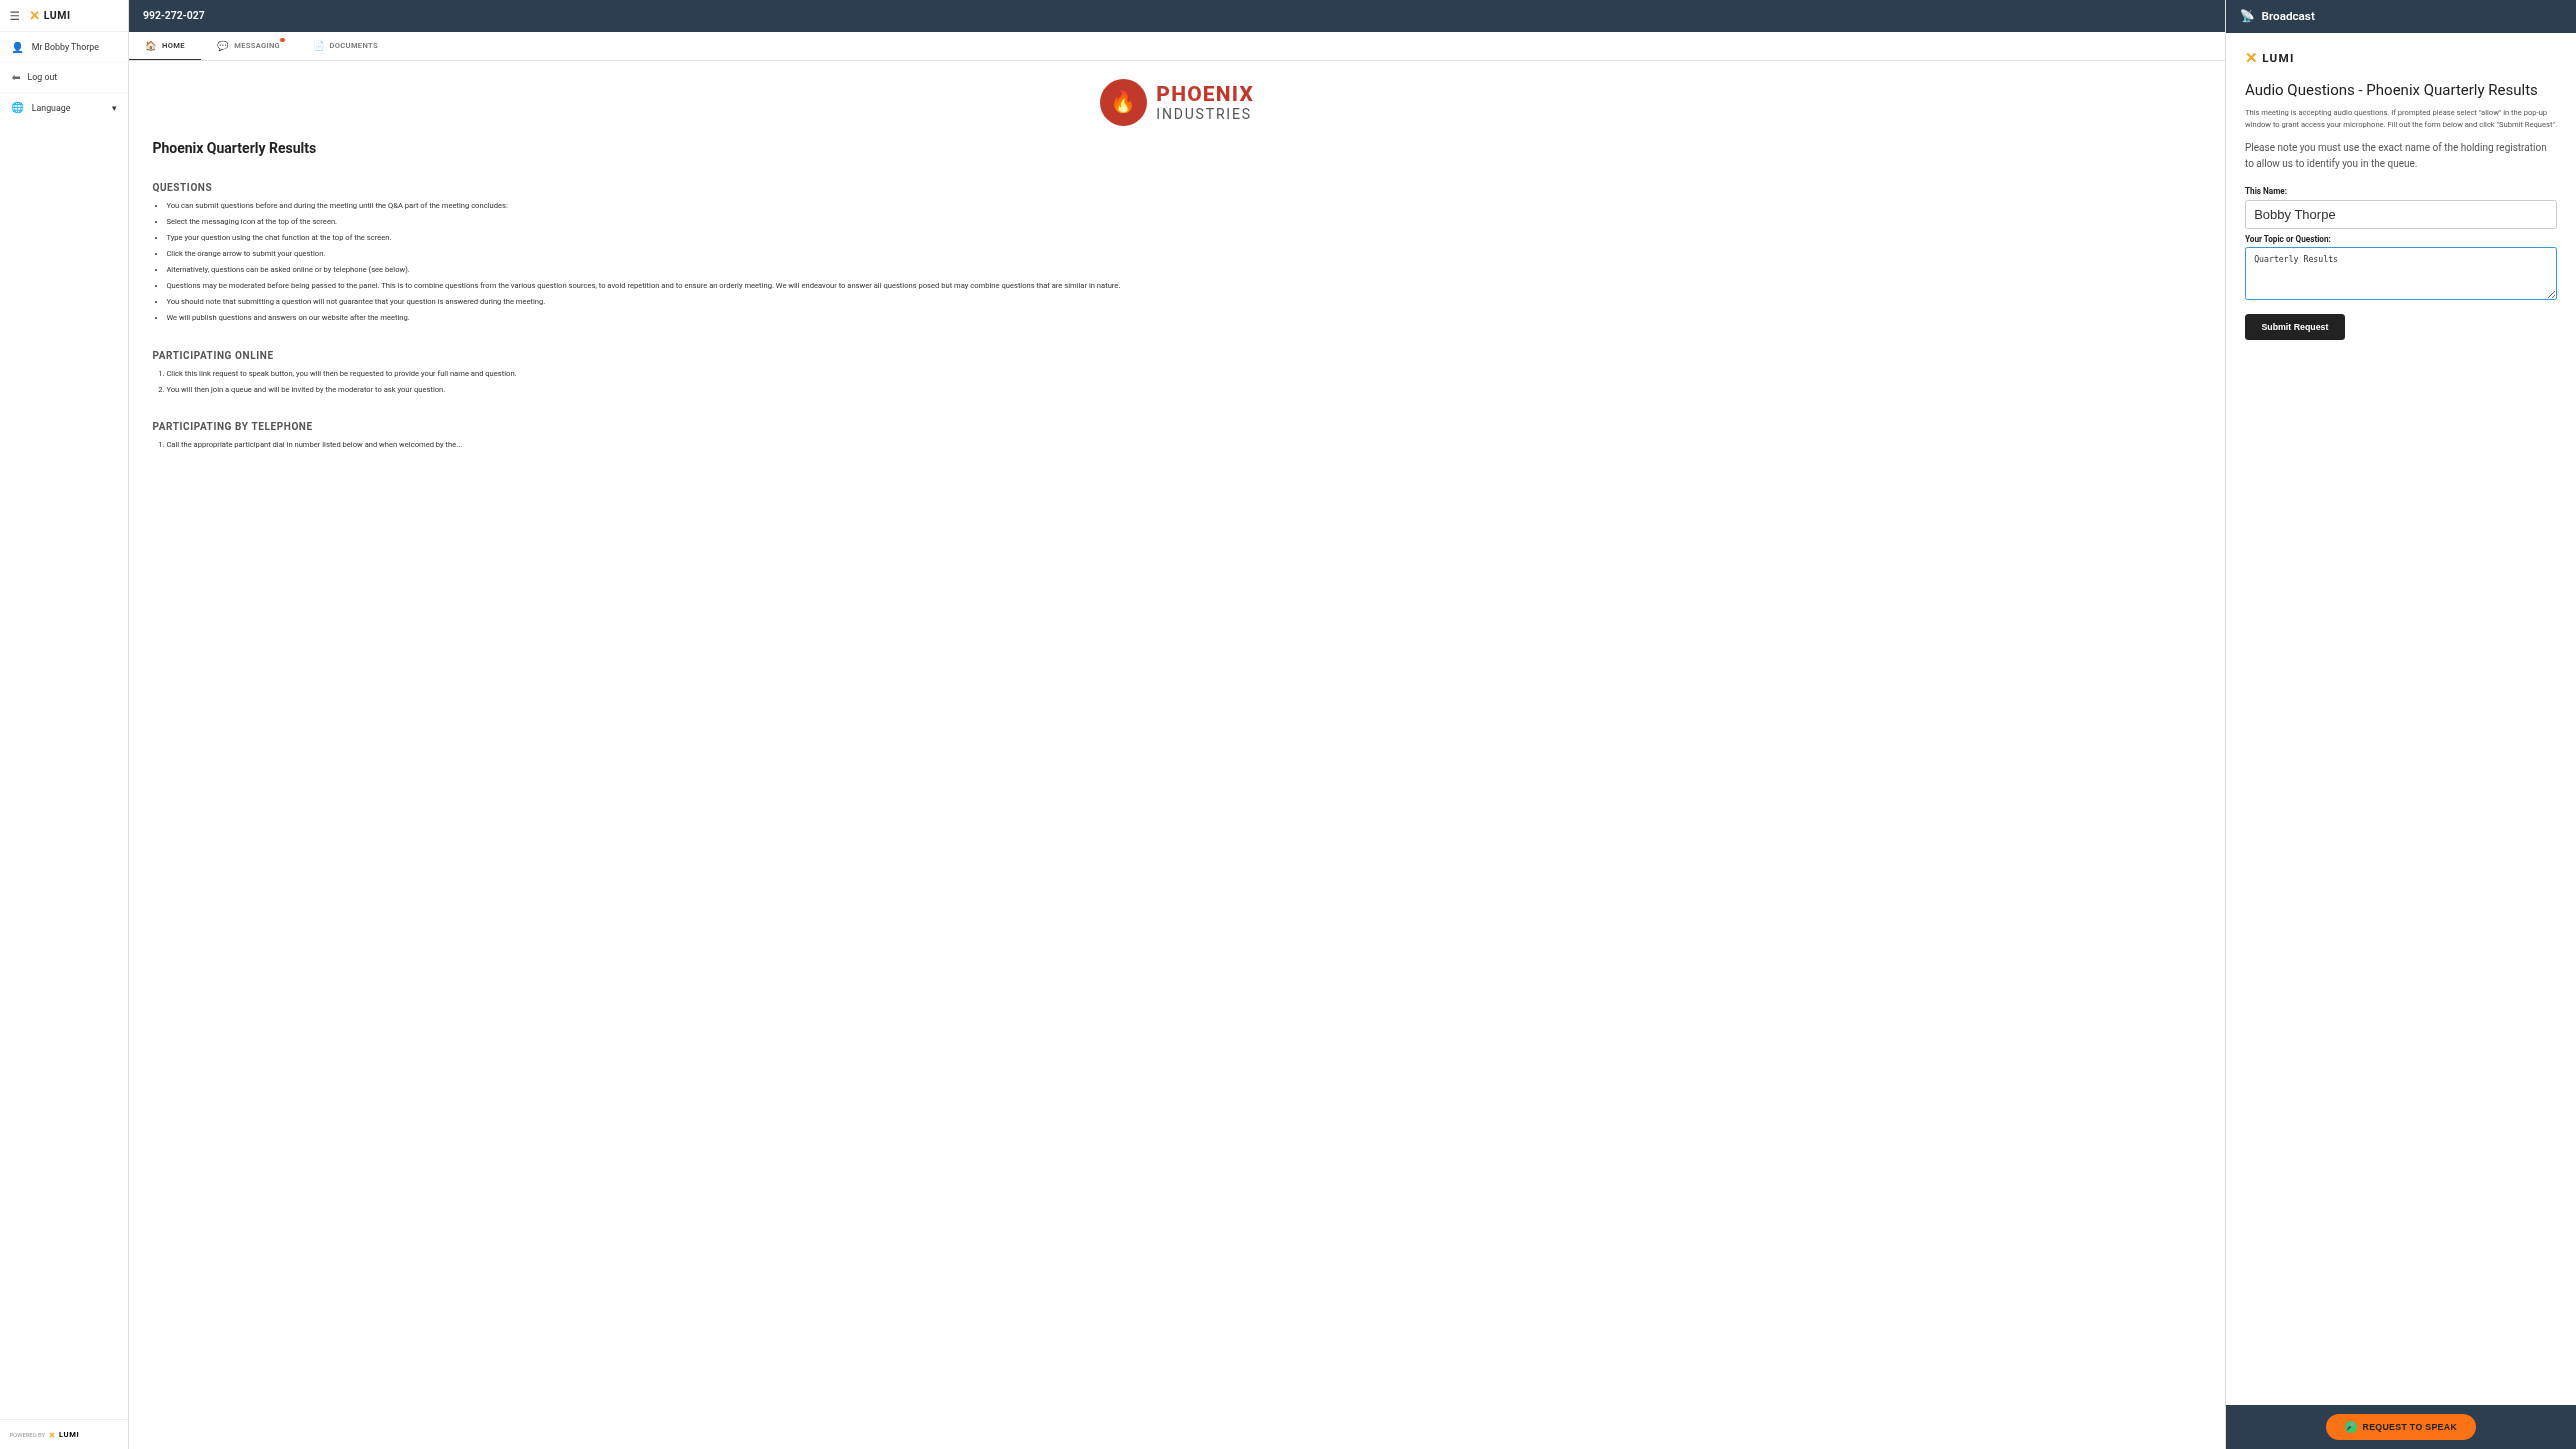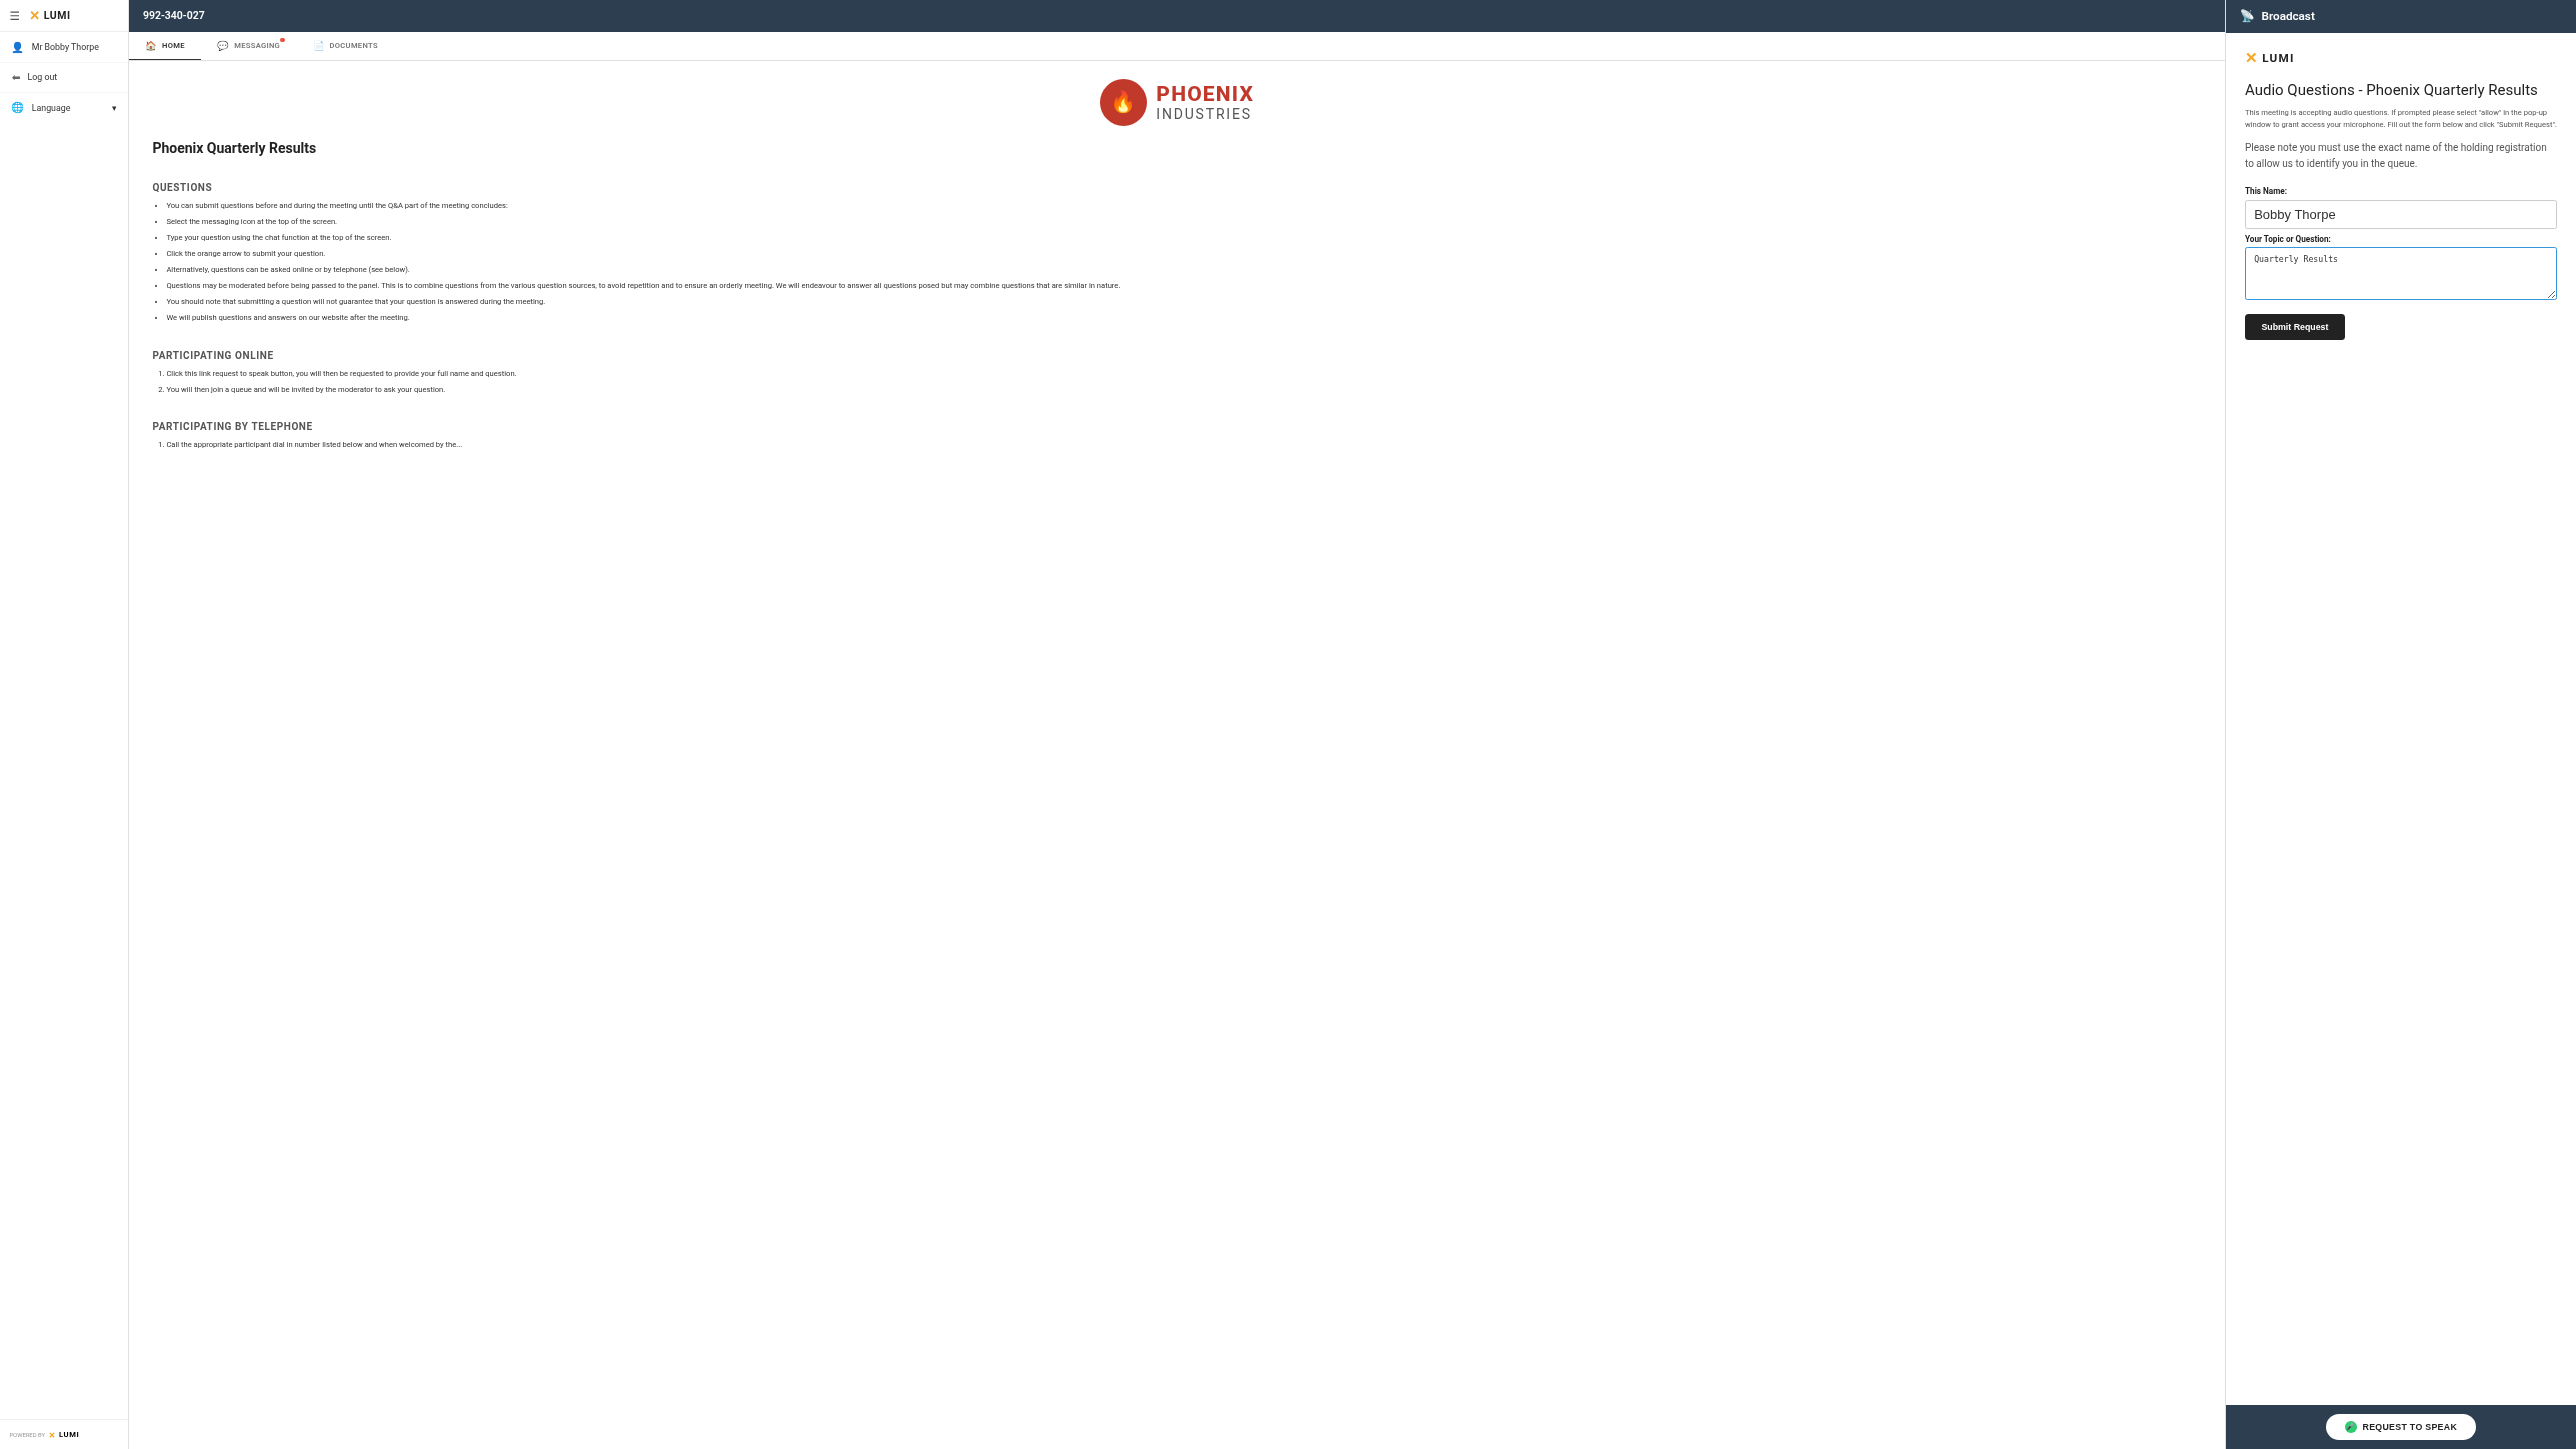--- a/index.html
+++ b/index.html
@@ -306,21 +306,21 @@
       cursor: pointer;
     }
     #broadcast-footer {
       background: #2c3e50;
       padding: 9.4px 14px;
       display: flex;
       justify-content: center;
       align-items: center;
     }
     .request-speak-btn {
-      background: #ffffff;
+      background: #f97316;
       border: none;
       border-radius: 17.6px;
       padding: 7px 19px;
       display: flex;
       align-items: center;
       gap: 5.9px;
       font-size: 8.8px;
       font-weight: 700;
       color: #222;
       cursor: pointer;
@@ -377,21 +377,21 @@
     <span class="powered-by-text">POWERED BY</span>
     <span style="color:#f5a623; font-weight:900; font-size:8.2px;">✕</span>
     <span style="font-weight:700; font-size:7.6px; letter-spacing:0.6px;">LUMI</span>
   </div>
 </div>
 
 <div id="main-area">
 
   <div id="meeting-panel">
     <div id="meeting-header">
-      <span>992-340-027</span>
+      <span>992-272-027</span>
     </div>
 
     <div id="meeting-tabs">
       <div class="tab-item active">
         <span class="tab-icon">🏠</span>
         <span>HOME</span>
       </div>
       <div class="tab-item" style="position:relative;">
         <span class="tab-icon">💬</span>
         <span>MESSAGING</span>

